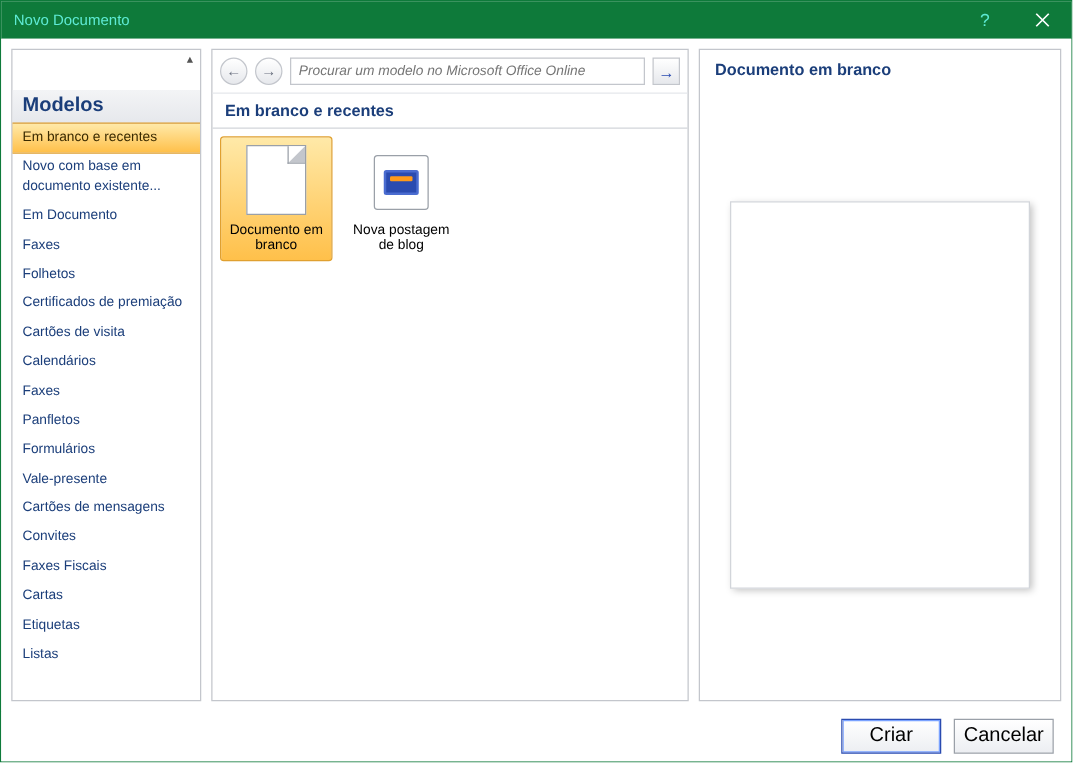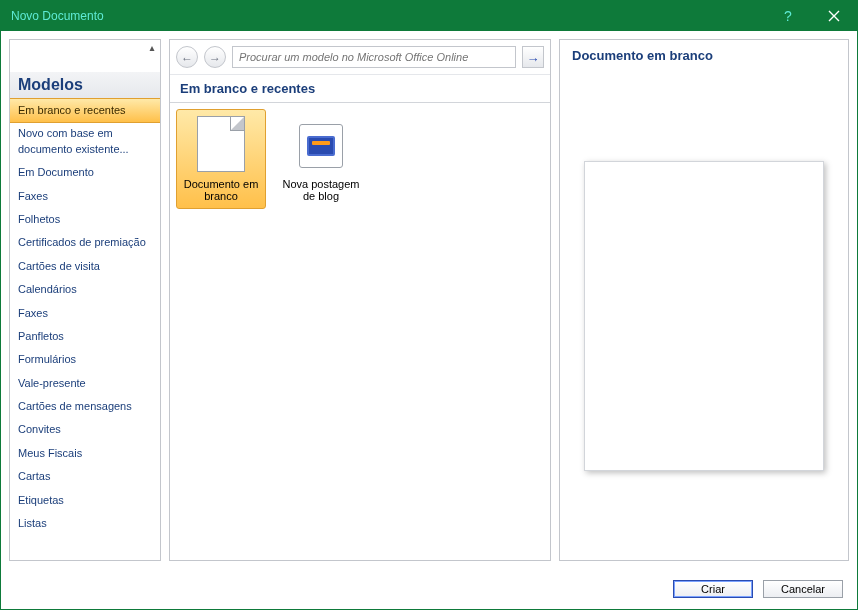--- a/index.html
+++ b/index.html
@@ -183,22 +183,22 @@
   border: 1px solid #d2d5da;
 }
 
 .footer {
   height: 40px;
   display: flex; align-items: center; justify-content: flex-end;
   gap: 10px; padding: 0 14px;
   background: #fff;
 }
 .footer button {
-  width: 80px; height: 18px;
-  font-size: 11px;
+  width: 80px; height: 28px;
+  font-size: 16px;
   background: linear-gradient(#fff,#eceef2);
   border: 1px solid #9aa0a8;
   cursor: pointer;
 }
 .footer button.primary {
   border: 1px solid #2a4bb0;
   box-shadow: 0 0 0 1px #7aa2ff inset;
 }
 </style>
 </head>
@@ -231,21 +231,21 @@
           <div class="side-item">Folhetos</div>
           <div class="side-item">Certificados de premiação</div>
           <div class="side-item">Cartões de visita</div>
           <div class="side-item">Calendários</div>
           <div class="side-item">Faxes</div>
           <div class="side-item">Panfletos</div>
           <div class="side-item">Formulários</div>
           <div class="side-item">Vale-presente</div>
           <div class="side-item">Cartões de mensagens</div>
           <div class="side-item">Convites</div>
-          <div class="side-item">Meus Fiscais</div>
+          <div class="side-item">Faxes Fiscais</div>
           <div class="side-item">Cartas</div>
           <div class="side-item">Etiquetas</div>
           <div class="side-item">Listas</div>
         </div>
     </div>
 
     <div class="center">
       <div class="toolbar">
         <div class="nav-btn">
           <span>←</span>

